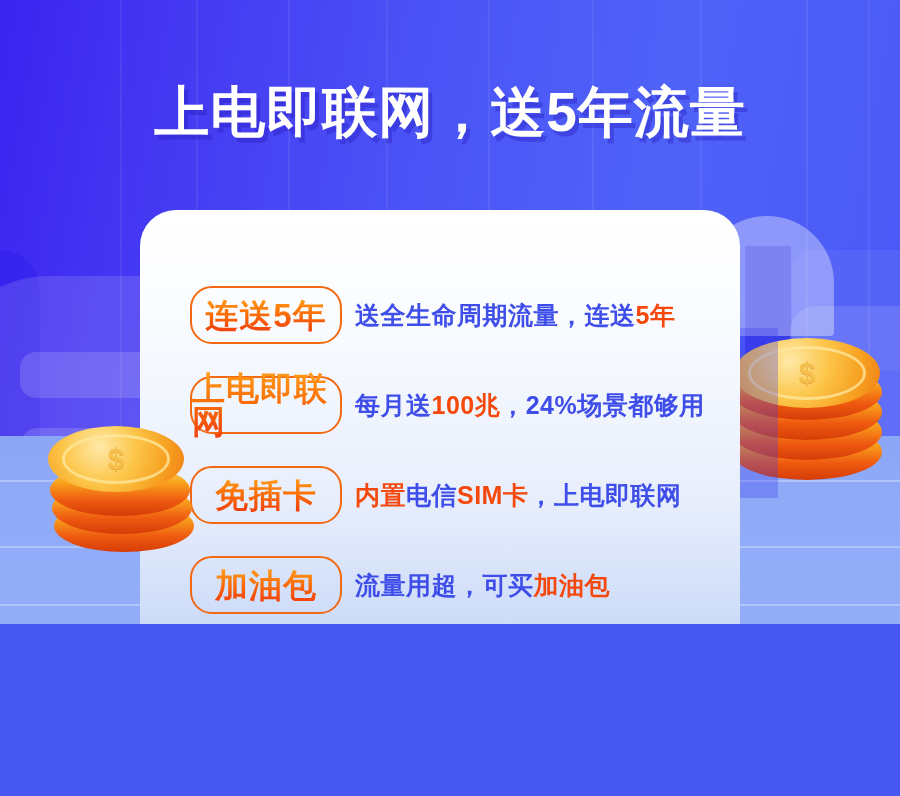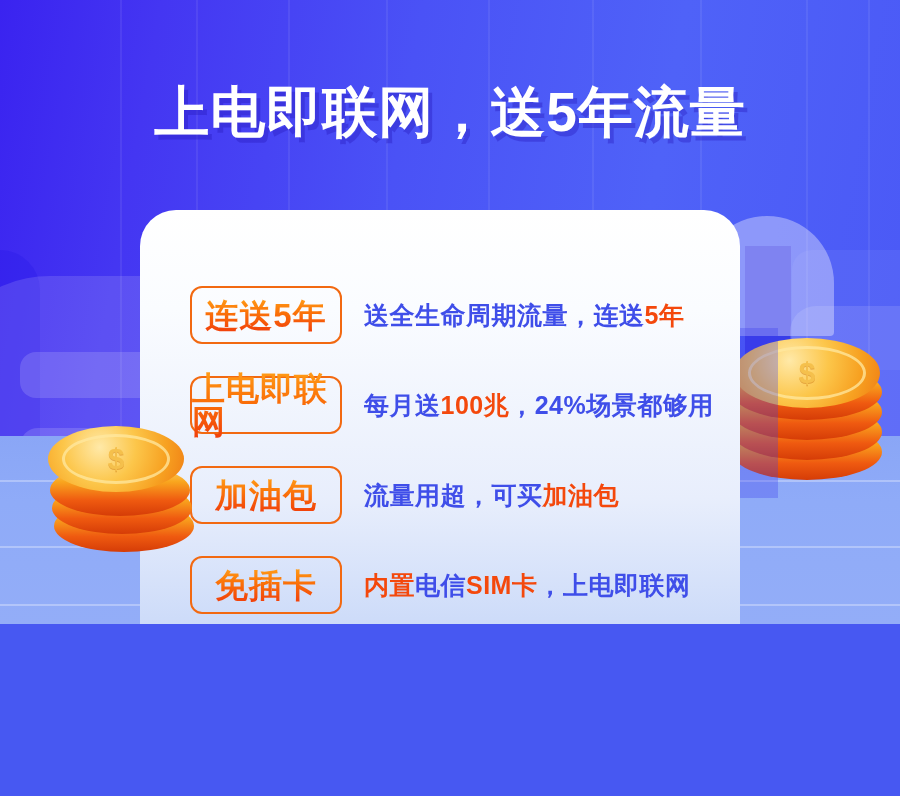--- a/index.html
+++ b/index.html
@@ -88,33 +88,33 @@
   .pedestal-under{
     position:absolute;left:104px;top:700px;width:700px;height:20px;
     background:#3146f4;border-radius:0 0 34px 34px;
   }
 
   
   .rows{position:absolute;left:190px;top:284px;width:530px;}
   .row{display:flex;align-items:center;height:62px;margin-bottom:28px;}
   .tag{
     width:152px;height:58px;box-sizing:border-box;
-    border:2px solid #f26911;border-radius:12px;
+    border:2px solid #f26911;border-radius:22px;
     display:flex;align-items:center;justify-content:center;
     background:transparent;flex:0 0 auto;
   }
   .tag span{
     font-size:33px;font-weight:bold;letter-spacing:1px;
     background:linear-gradient(180deg,#ff9b17 0%,#fb7509 38%,#f1400b 100%);
     -webkit-background-clip:text;background-clip:text;color:transparent;
     -webkit-text-fill-color:transparent;
     line-height:1;
   }
   .desc{
-    margin-left:22px;font-size:25px;font-weight:bold;color:#3f4ee9;
+    margin-left:13px;font-size:25px;font-weight:bold;color:#3f4ee9;
     letter-spacing:.5px;white-space:nowrap;
   }
   .desc .hot{color:#f4480c;}
 
   
   .coins{position:absolute;}
   .coin{position:absolute;}
   .coin-edge{
     position:absolute;left:0;top:0;width:100%;height:100%;
     background:linear-gradient(180deg,#ffd978 0%,#f9a61e 34%,#ef5a10 70%,#d53c07 100%);
@@ -215,33 +215,33 @@
       <div class="tag">
         <span>上电即联网</span>
       </div>
       <div class="desc">
         <span>每月送</span><span class="hot">100兆</span><span>，24%场景都够用</span>
       </div>
     </div>
 
     <div class="row">
       <div class="tag">
+        <span>免插卡</span>
+      </div>
+      <div class="desc">
+        <span class="hot">内置</span><span>电信</span><span class="hot">SIM卡</span><span>，上电即联网</span>
+      </div>
+    </div>
+
+    <div class="row">
+      <div class="tag">
         <span>加油包</span>
       </div>
       <div class="desc">
         <span>流量用超，可买</span><span class="hot">加油包</span>
-      </div>
-    </div>
-
-    <div class="row">
-      <div class="tag">
-        <span>免插卡</span>
-      </div>
-      <div class="desc">
-        <span class="hot">内置</span><span>电信</span><span class="hot">SIM卡</span><span>，上电即联网</span>
       </div>
     </div>
 
   </div>
 
   <div class="pedestal"></div>
   <div class="pedestal-notch"></div>
   <div class="pedestal-under"></div>
 
   <div class="coins coin-left">

